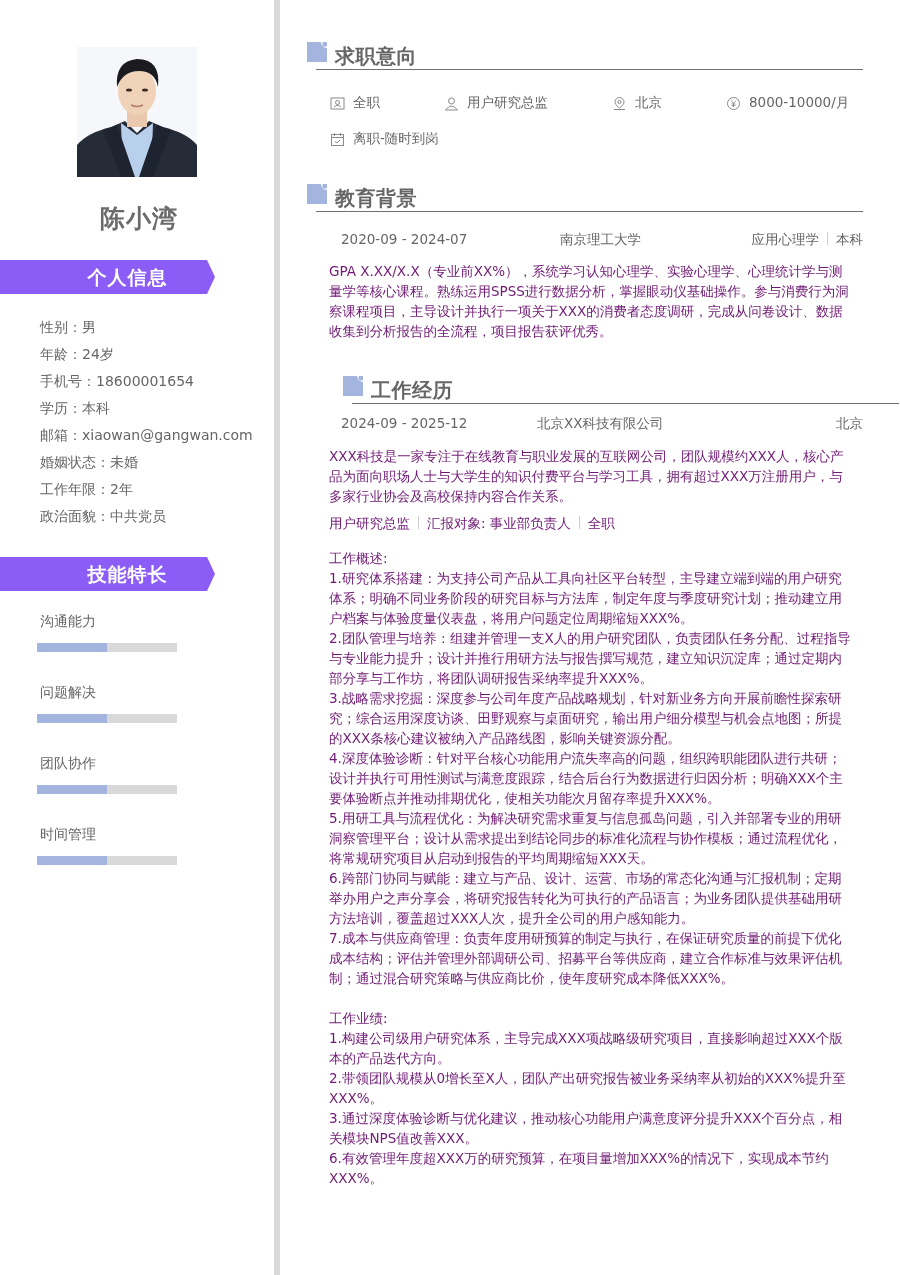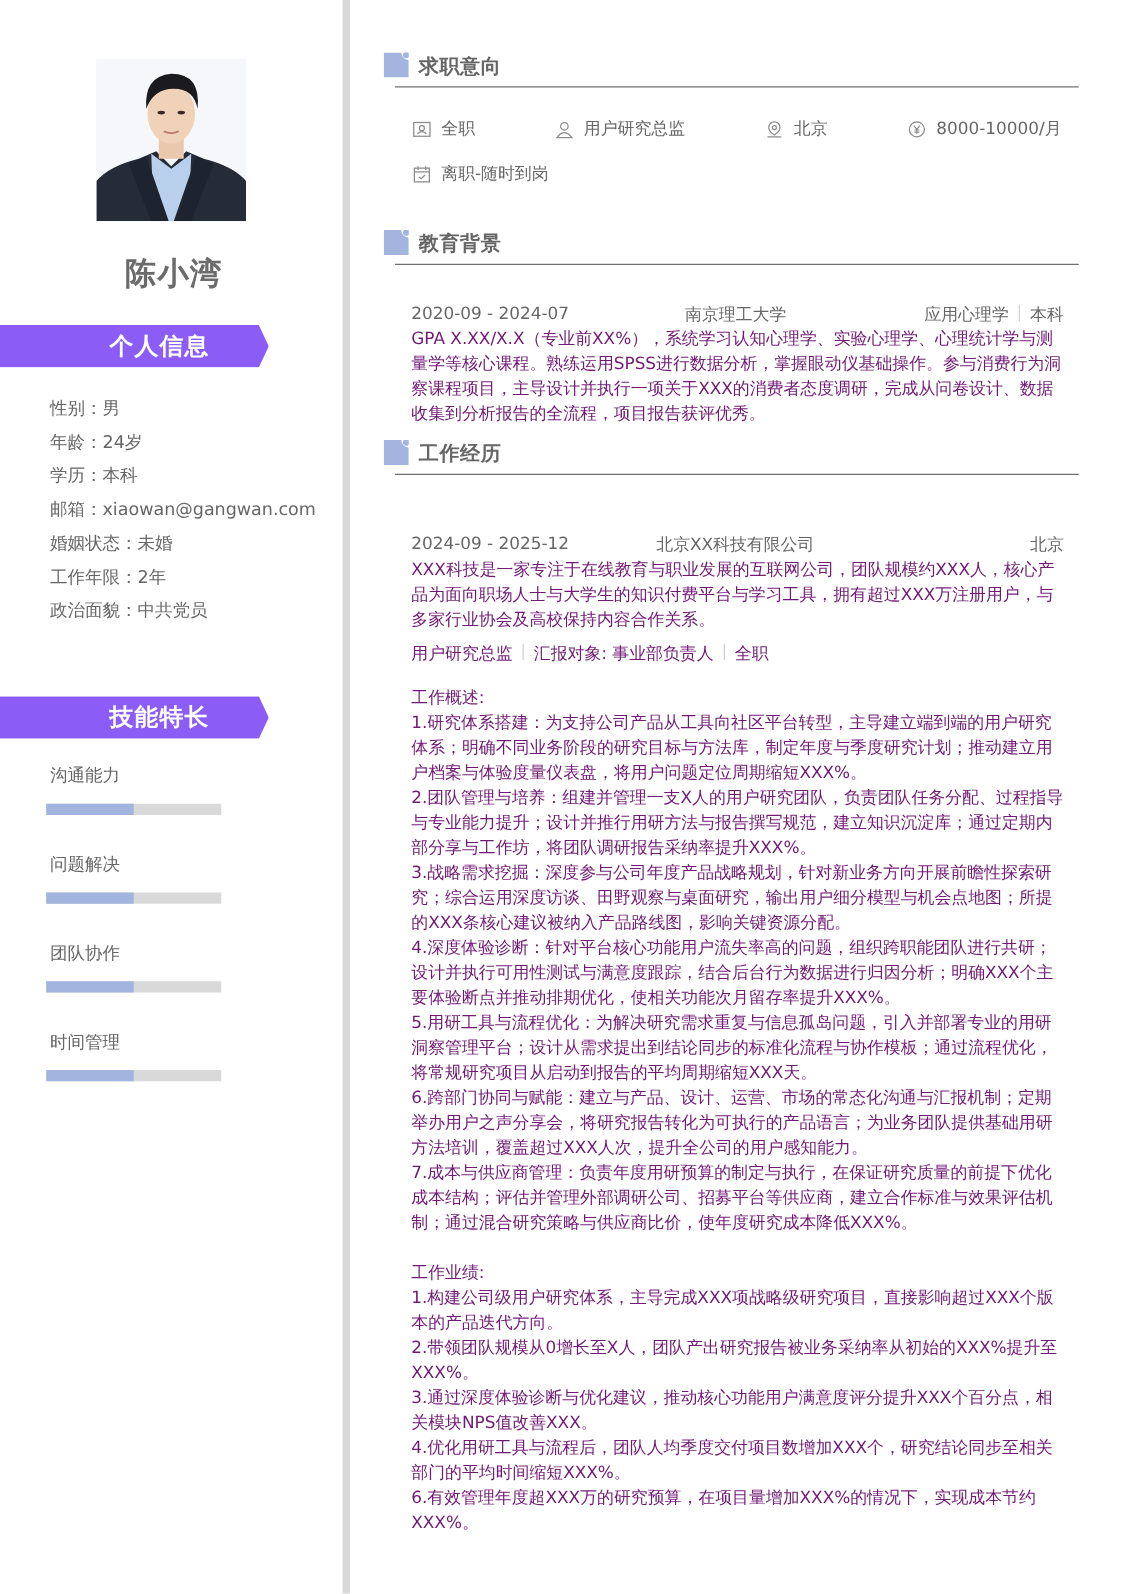--- a/index.html
+++ b/index.html
@@ -24,29 +24,29 @@
 
   .skill { position: absolute; left: 40px; }
   .skill-label { font-size: 14px; color: #666666; line-height: 20px; }
   .skill-bar { position: absolute; left: -3px; width: 140px; height: 9px; background: #d9d9d9; }
   .skill-fill { height: 9px; background: #a3b4de; }
 
   
   .main { position: absolute; left: 307px; top: 0; width: 556px; }
   .section-head { position: absolute; left: 0; width: 556px; height: 30px; }
   .section-icon { position: absolute; left: 0; top: 0; width: 20px; height: 20px; }
-  .section-title { position: absolute; left: 28px; top: 1px; font-size: 16px; font-weight: bold; color: #666666; letter-spacing: 0.5px; }
+  .section-title { position: absolute; left: 28px; top: 1px; font-size: 20px; font-weight: bold; color: #666666; letter-spacing: 0.5px; }
   .section-line { position: absolute; left: 9px; right: 0; top: 27px; height: 1px; background: #707070; }
 
   .text { font-size: 13.5px; color: #701a75; line-height: 20px; }
 
   .intent-item { position: absolute; font-size: 13.5px; color: #666666; white-space: nowrap; display: flex; align-items: center; }
   .intent-item svg { margin-right: 8px; flex-shrink: 0; }
 
-  .row3 { position: absolute; left: 22px; width: 522px; height: 20px; font-size: 13.5px; color: #666666; margin-top: 12px; }
+  .row3 { position: absolute; left: 34px; width: 522px; height: 20px; font-size: 13.5px; color: #666666; }
   .row3 .c1 { position: absolute; left: 0; top: 0; }
   .row3 .c2 { position: absolute; top: 0; }
   .row3 .c3 { position: absolute; right: 0; top: 0; }
   .sep { display: inline-block; width: 1px; height: 13px; background: #cfcfcf; margin: 0 8px; vertical-align: -1px; }
 
   .para { position: absolute; left: 22px; width: 522px; }
 </style>
 </head>
 <body>
 
@@ -77,20 +77,21 @@
 
   <div class="name">陈小湾</div>
 
   <div class="ribbon" style="top:260px;">
     <span>个人信息</span>
   </div>
 
   <div class="info-list">
     <div class="info-row">性别：男</div>
     <div class="info-row">年龄：24岁</div>
+    <div class="info-row">手机号：18600001654</div>
     <div class="info-row">学历：本科</div>
     <div class="info-row">邮箱：xiaowan@gangwan.com</div>
     <div class="info-row">婚姻状态：未婚</div>
     <div class="info-row">工作年限：2年</div>
     <div class="info-row">政治面貌：中共党员</div>
   </div>
 
   <div class="ribbon" style="top:557px;">
     <span>技能特长</span>
   </div>
@@ -185,21 +186,21 @@
   <div class="row3" style="top:231px;">
     <span class="c1">2020-09 - 2024-07</span>
     <span class="c2" style="left:219px;">南京理工大学</span>
     <span class="c3">
       <span>应用心理学</span><span class="sep"></span><span>本科</span>
     </span>
   </div>
 
   <div class="para text" style="top:261px;">GPA X.XX/X.X（专业前XX%），系统学习认知心理学、实验心理学、心理统计学与测量学等核心课程。熟练运用SPSS进行数据分析，掌握眼动仪基础操作。参与消费行为洞察课程项目，主导设计并执行一项关于XXX的消费者态度调研，完成从问卷设计、数据收集到分析报告的全流程，项目报告获评优秀。</div>
 
-  <div class="section-head" style="top:352px;">
+  <div class="section-head" style="top:376px;margin-left:36px;">
     <svg class="section-icon" viewBox="0 0 20 20">
       <path d="M0 0 H14 A6 6 0 0 0 20 6 V20 H0 Z" fill="#a3b4de"></path>
       <circle cx="18" cy="2" r="2.6" fill="#a3b4de"></circle>
     </svg>
     <div class="section-title">工作经历</div>
     <div class="section-line"></div>
   </div>
 
   <div class="row3" style="top:415px;">
     <span class="c1">2024-09 - 2025-12</span>
@@ -220,17 +221,16 @@
     <div>3.战略需求挖掘：深度参与公司年度产品战略规划，针对新业务方向开展前瞻性探索研究；综合运用深度访谈、田野观察与桌面研究，输出用户细分模型与机会点地图；所提的XXX条核心建议被纳入产品路线图，影响关键资源分配。</div>
     <div>4.深度体验诊断：针对平台核心功能用户流失率高的问题，组织跨职能团队进行共研；设计并执行可用性测试与满意度跟踪，结合后台行为数据进行归因分析；明确XXX个主要体验断点并推动排期优化，使相关功能次月留存率提升XXX%。</div>
     <div>5.用研工具与流程优化：为解决研究需求重复与信息孤岛问题，引入并部署专业的用研洞察管理平台；设计从需求提出到结论同步的标准化流程与协作模板；通过流程优化，将常规研究项目从启动到报告的平均周期缩短XXX天。</div>
     <div>6.跨部门协同与赋能：建立与产品、设计、运营、市场的常态化沟通与汇报机制；定期举办用户之声分享会，将研究报告转化为可执行的产品语言；为业务团队提供基础用研方法培训，覆盖超过XXX人次，提升全公司的用户感知能力。</div>
     <div>7.成本与供应商管理：负责年度用研预算的制定与执行，在保证研究质量的前提下优化成本结构；评估并管理外部调研公司、招募平台等供应商，建立合作标准与效果评估机制；通过混合研究策略与供应商比价，使年度研究成本降低XXX%。</div>
     <div style="height:20px;"></div>
     <div>工作业绩:</div>
     <div>1.构建公司级用户研究体系，主导完成XXX项战略级研究项目，直接影响超过XXX个版本的产品迭代方向。</div>
     <div>2.带领团队规模从0增长至X人，团队产出研究报告被业务采纳率从初始的XXX%提升至XXX%。</div>
     <div>3.通过深度体验诊断与优化建议，推动核心功能用户满意度评分提升XXX个百分点，相关模块NPS值改善XXX。</div>
-    <div>4.优化用研工具与流程后，团队人均季度交付项目数增加XXX个，研究结论同步至相关部门的平均时间缩短XXX%。</div>
     <div>6.有效管理年度超XXX万的研究预算，在项目量增加XXX%的情况下，实现成本节约XXX%。</div>
     <div style="height:8px;"></div>
   </div>
 </div>
 
 </body></html>

